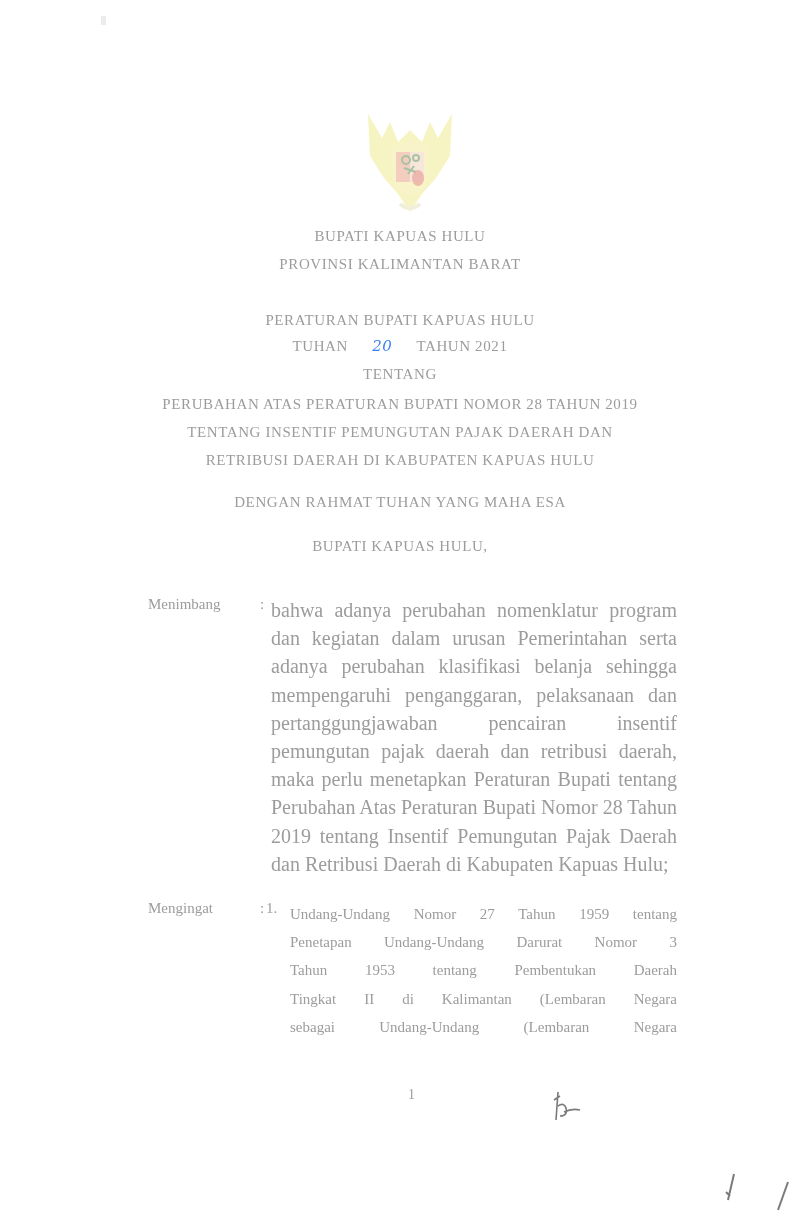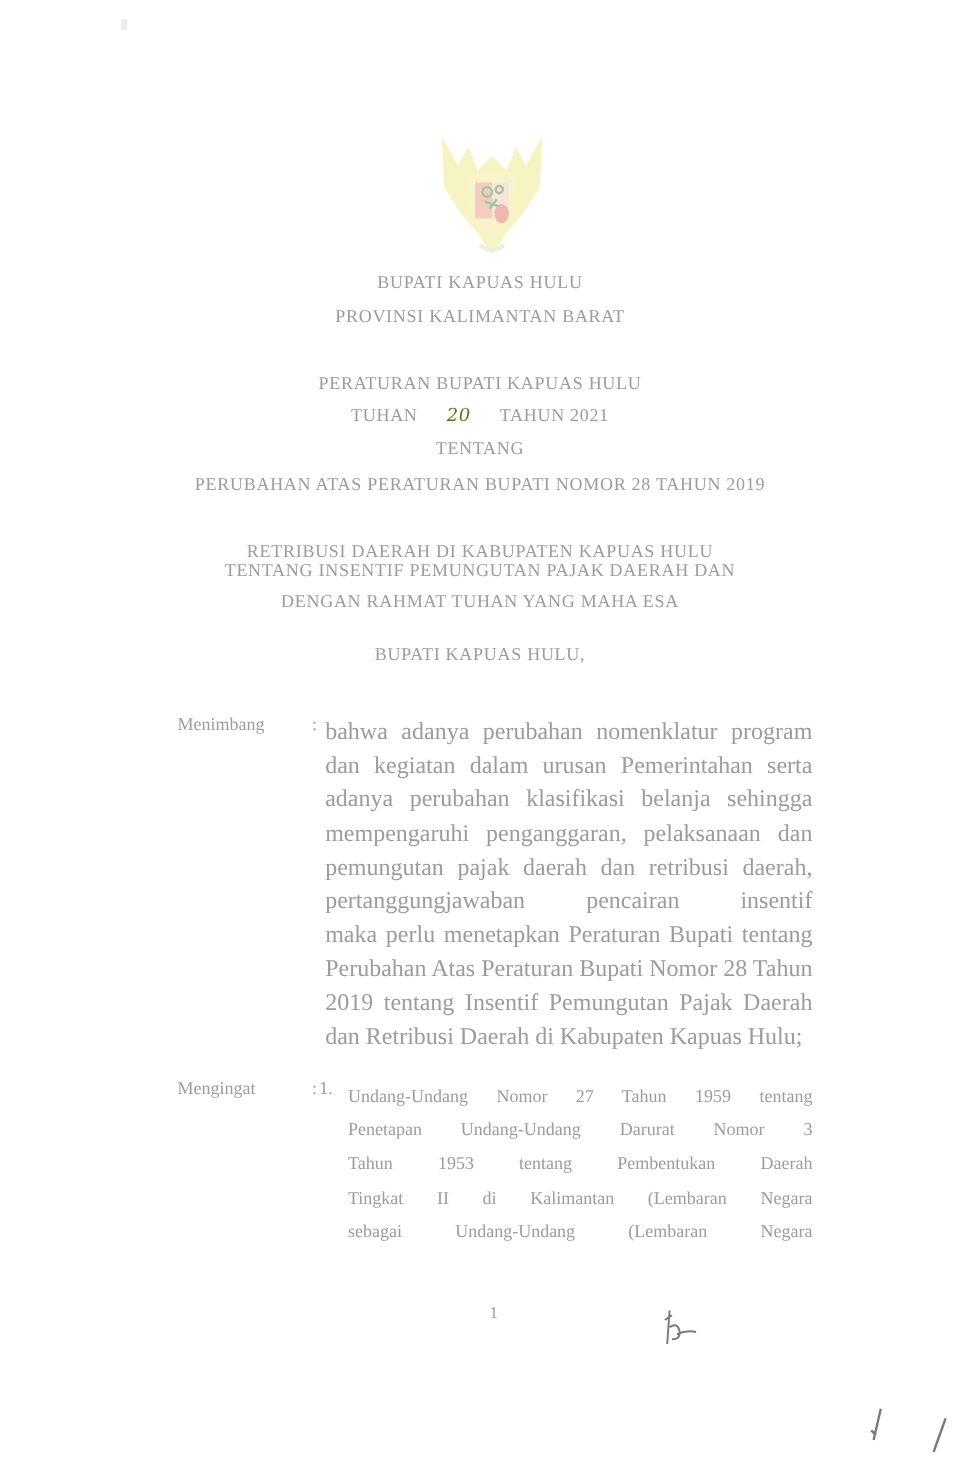--- a/index.html
+++ b/index.html
@@ -6,21 +6,21 @@
   body { width: 800px; height: 1232px; position: relative; overflow: hidden;
          font-family: "Liberation Serif", "DejaVu Serif", serif; color: #9c9c9c; }
   .page { position: absolute; left: 0; top: 0; width: 755px; height: 1232px; }
   .speck { position: absolute; left: 101px; top: 16px; width: 5px; height: 9px; background: #ececec; }
   .emblem { position: absolute; left: 360px; top: 108px; width: 100px; height: 108px; }
   .center-line { position: absolute; left: 0; width: 800px; text-align: center;
                  font-size: 15px; letter-spacing: 0.6px; white-space: nowrap; }
   .nomor-row { position: absolute; left: 0; width: 800px; top: 337px; text-align: center;
                font-size: 15px; letter-spacing: 0.6px; }
   .nomor-row .num { display: inline-block; width: 60px; text-align: center;
-                    font-family: "DejaVu Serif", serif; font-style: italic; color: #4d7c0f; }
+                    font-family: "DejaVu Serif", serif; font-style: italic; color: #3b82f6; }
   .section { position: absolute; left: 148px; width: 530px; }
   .sec-label { position: absolute; left: 0; top: 0; font-size: 15px; }
   .sec-colon { position: absolute; left: 112px; top: 0; font-size: 15px; }
   .sec-body { position: absolute; left: 123px; width: 406px; font-size: 20px;
               line-height: 28.2px; text-align: justify; text-align-last: left; }
   .sec-body .ln { display: block; text-align: justify; text-align-last: justify; height: 28.2px; }
   .sec-body .ln.last { text-align-last: left; }
   .list-num { position: absolute; left: 118px; top: 0; font-size: 15px; }
   .list-body { position: absolute; left: 142px; width: 387px; font-size: 15px; line-height: 28.2px; }
   .list-body .ln { display: block; text-align: justify; text-align-last: justify; height: 28.2px; }
@@ -53,36 +53,36 @@
 
   <div class="center-line" style="top:312px;">PERATURAN BUPATI KAPUAS HULU</div>
   <div class="nomor-row">
     <span>TUHAN</span>
     <span class="num">20</span>
     <span>TAHUN</span>
     <span>2021</span>
   </div>
   <div class="center-line" style="top:366px;">TENTANG</div>
   <div class="center-line" style="top:396px;">PERUBAHAN ATAS PERATURAN BUPATI NOMOR 28 TAHUN 2019</div>
-  <div class="center-line" style="top:424px;margin-top:44px;">TENTANG INSENTIF PEMUNGUTAN PAJAK DAERAH DAN</div>
+  <div class="center-line" style="top:424px;">TENTANG INSENTIF PEMUNGUTAN PAJAK DAERAH DAN</div>
   <div class="center-line" style="top:452px;">RETRIBUSI DAERAH DI KABUPATEN KAPUAS HULU</div>
 
   <div class="center-line" style="top:494px;">DENGAN RAHMAT TUHAN YANG MAHA ESA</div>
   <div class="center-line" style="top:538px;">BUPATI KAPUAS HULU,</div>
 
   <div class="section" style="top:596px;">
     <span class="sec-label">Menimbang</span>
     <span class="sec-colon">:</span>
     <div class="sec-body" style="top:0;">
       <span class="ln">bahwa adanya perubahan nomenklatur program</span>
       <span class="ln">dan kegiatan dalam urusan Pemerintahan serta</span>
       <span class="ln">adanya perubahan klasifikasi belanja sehingga</span>
       <span class="ln">mempengaruhi penganggaran, pelaksanaan dan</span>
+      <span class="ln">pertanggungjawaban pencairan insentif</span>
       <span class="ln">pemungutan pajak daerah dan retribusi daerah,</span>
-      <span class="ln">pertanggungjawaban pencairan insentif</span>
       <span class="ln">maka perlu menetapkan Peraturan Bupati tentang</span>
       <span class="ln">Perubahan Atas Peraturan Bupati Nomor 28 Tahun</span>
       <span class="ln">2019 tentang Insentif Pemungutan Pajak Daerah</span>
       <span class="ln last">dan Retribusi Daerah di Kabupaten Kapuas Hulu;</span>
     </div>
   </div>
 
   <div class="section" style="top:900px;">
     <span class="sec-label">Mengingat</span>
     <span class="sec-colon">:</span>

